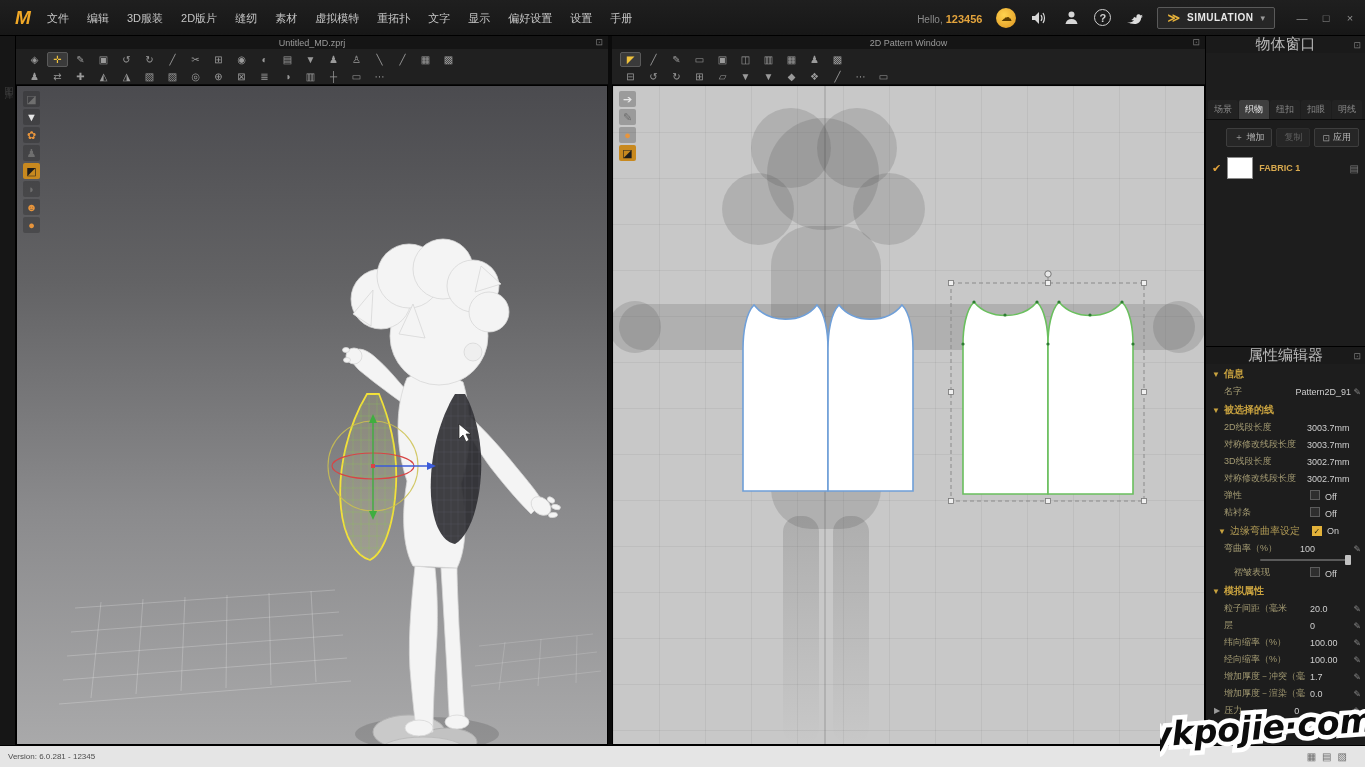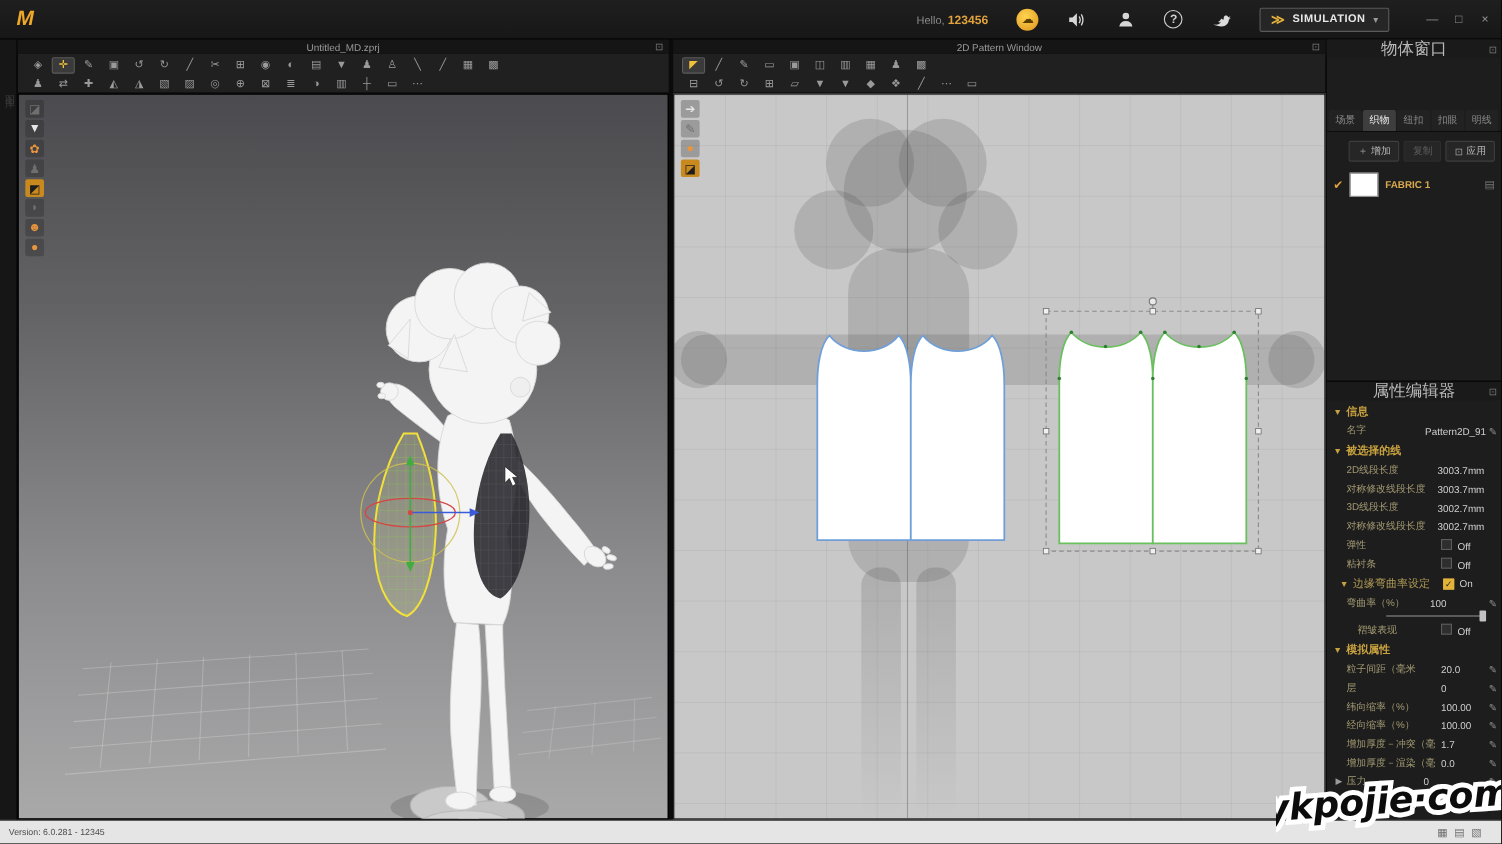--- a/index.html
+++ b/index.html
@@ -5,21 +5,21 @@
   * { margin:0; padding:0; box-sizing:border-box; }
   html,body { width:1365px; height:767px; overflow:hidden; background:#000; }
   body { font-family:"Liberation Sans", sans-serif; }
   .app { position:relative; width:1365px; height:767px; background:#121212; overflow:hidden; }
 
   
   .menubar { height:36px; background:linear-gradient(#1f1f1f,#171717); display:flex; align-items:center; padding:0 8px; border-bottom:1px solid #000; }
   .logo { width:30px; height:26px; display:flex; align-items:center; justify-content:center; color:#f0a827; font-weight:900; font-size:19px; font-style:italic; }
   .menu-items { display:flex; align-items:center; }
   .menu-item { padding:0 9px; font-size:11px; color:#c6c6c6; height:24px; line-height:24px; cursor:default; }
-  .mb-right { margin-left:auto; display:flex; align-items:center; gap:26px; }
+  .mb-right { margin-left:auto; display:flex; align-items:center; gap:14px; }
   .greeting { font-size:10px; color:#8a8a8a; }
   .username { font-size:11px; color:#e2a33c; font-weight:bold; margin-left:3px; }
   .coin { width:20px; height:20px; border-radius:50%; background:radial-gradient(circle at 40% 35%, #ffd34e, #dd9420); display:flex; align-items:center; justify-content:center; color:#5b3c00; font-size:11px; }
   .mbicon { width:18px; height:18px; display:flex; align-items:center; justify-content:center; }
   .mbicon svg { display:block; }
   .help-circle { width:17px; height:17px; border-radius:50%; border:1.5px solid #cfcfcf; color:#cfcfcf; font-size:11px; font-weight:bold; display:flex; align-items:center; justify-content:center; }
   .sim-btn { display:flex; align-items:center; gap:7px; border:1px solid #5a5a5a; background:#262626; border-radius:2px; padding:3px 9px; }
   .sim-chev { color:#e8b33a; font-size:12px; font-weight:bold; }
   .sim-label { color:#e8e8e8; font-size:10px; font-weight:bold; letter-spacing:.5px; }
   .sim-caret { color:#9a9a9a; font-size:9px; }
@@ -102,20 +102,36 @@
 
   .watermark { position:absolute; right:0px; bottom:0px; width:205px; height:80px; z-index:60; pointer-events:none; }
 </style>
 </head>
 <body>
 
 <div class="app">
 
   <div class="menubar">
     <div class="logo">M</div>
+    <div class="menu-items">
+
+    <div class="menu-item">文件</div>
+        <div class="menu-item">编辑</div>
+        <div class="menu-item">3D服装</div>
+        <div class="menu-item">2D版片</div>
+        <div class="menu-item">缝纫</div>
+        <div class="menu-item">素材</div>
+        <div class="menu-item">虚拟模特</div>
+        <div class="menu-item">重拓扑</div>
+        <div class="menu-item">文字</div>
+        <div class="menu-item">显示</div>
+        <div class="menu-item">偏好设置</div>
+        <div class="menu-item">设置</div>
+        <div class="menu-item">手册</div>
+      </div>
     <div class="mb-right">
       <span>
         <span class="greeting">Hello,</span><span class="username">123456</span>
       </span>
       <span class="coin">☁</span>
       <span class="mbicon">
         <svg width="16" height="14" viewBox="0 0 16 14">
             <polygon points="1,5 4,5 8,1 8,13 4,9 1,9" fill="#d6d6d6"></polygon>
             <path d="M10 4 q2 3 0 6 M12 2 q3 5 0 10" stroke="#d6d6d6" stroke-width="1.2" fill="none"></path>
           </svg>

